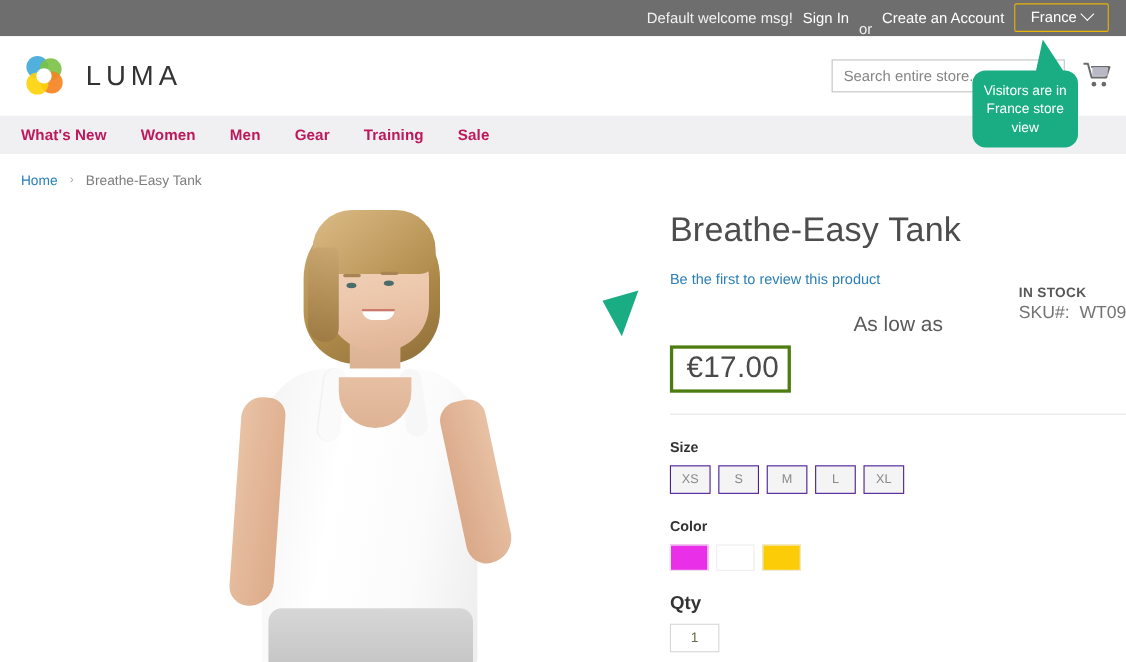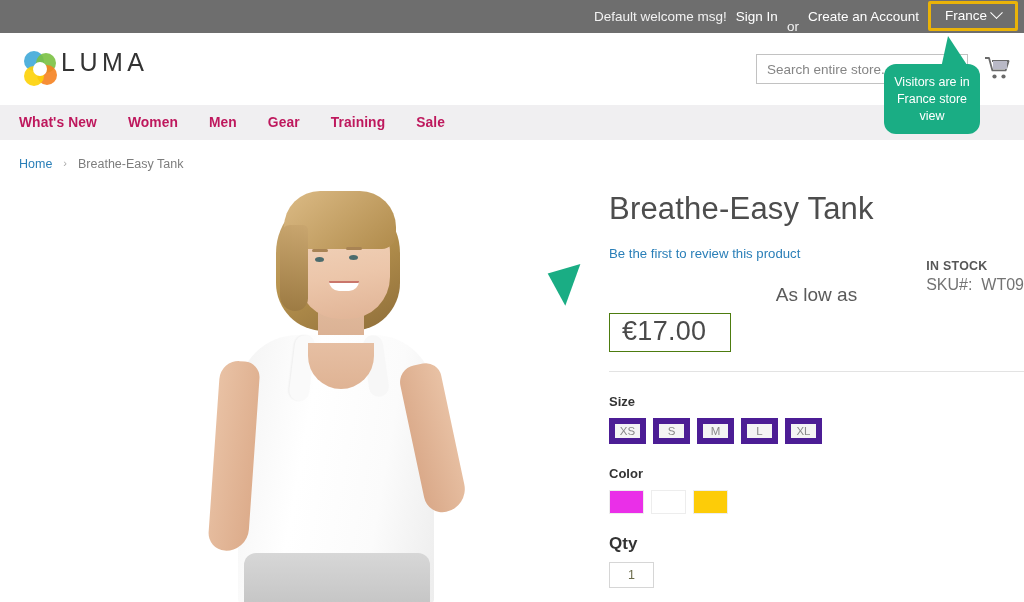--- a/index.html
+++ b/index.html
@@ -11,43 +11,43 @@
   }
   #page { position: relative; width: 1024px; height: 602px; background:#fff; }
 
   
   .topbar {
     height: 33px; background: #6e6e6e;
     display: flex; align-items: center; justify-content: flex-end;
     padding-right: 0; color: #ffffff; font-size: 13.5px;
     position: relative;
   }
-  .topbar-inner { display:flex; align-items:center; gap:9px; padding-right: 4px; }
+  .topbar-inner { display:flex; align-items:center; gap:9px; padding-right: 14px; }
   .welcome-msg { color:#f2f2f2; }
   .top-link { color:#ffffff; text-decoration:none; }
   .top-or { color:#f2f2f2;margin-top:20px; }
   .store-switcher {
     display:flex; align-items:center; gap:5px;
     padding: 4px 9px 5px 9px; margin-left: 5px; margin-right: 5px;
     color:#fff;
   }
   .store-switcher-wrap {
-    border: 3px solid #eab308; border-radius: 2px;
+    border: 1px solid #eab308; border-radius: 2px;
     margin-right: 2px; margin-top:-1px;
   }
   .chev { display:inline-block; width:9px; height:9px;
           border-right:1.6px solid #fff; border-bottom:1.6px solid #fff;
           transform: rotate(45deg) translate(-2px,-2px); }
 
   
   .header {
     height: 72px; background:#ffffff; display:flex; align-items:center;
     position: relative;
   }
-  .logo-area { display:flex; align-items:flex-start; margin-left:19px; }
+  .logo-area { display:flex; align-items:center; gap:17px; margin-left:19px; }
   .logo-mark { width:42px; height:42px; position:relative; }
   .logo-text { font-size:25px; letter-spacing:4.5px; color:#333333; font-weight:400; }
 
   .header-right {
     position:absolute; right:12px; top:50%; transform:translateY(-50%);
     display:flex; align-items:center; gap:16px;
   }
   .search-box {
     width:212px; height:30px; border:1px solid #c2c2c2; background:#fff;
     display:flex; align-items:center; padding:0 10px;
@@ -125,31 +125,31 @@
   .info { width: 415px; margin-left: 9px; position:relative; padding-top:6px; }
   .p-title { font-size:31px; color:#4d4d4d; font-weight:300; letter-spacing:0.2px; }
   .p-review { margin-top:19px; font-size:13.2px; color:#2a7fb8; text-decoration:none; display:inline-block; }
 
   .stock-wrap { position:absolute; right:0; top:74px; text-align:left; }
   .stock { font-size:12.4px; font-weight:bold; color:#575757; letter-spacing:0.3px; }
   .sku { font-size:16px; color:#737373; margin-top:3px; }
 
   .aslowas { margin-top:22px; font-size:19px; color:#5a5a5a; font-weight:300;text-align:center; }
   .price-box {
-    display:inline-block; border:1px solid #4d7c0f; padding:2px 24px 4px 12px;
+    display:inline-block; border:3px solid #4d7c0f; padding:2px 8px 4px 12px;
     margin-top:7px;
   }
   .price { font-size:27px; color:#4a4a4a; font-weight:300; letter-spacing:0.3px; }
 
   .divider { height:1px; background:#e3e3e3; margin-top:19px; width:100%; }
 
   .opt-label { font-size:13px; font-weight:bold; color:#333; margin-top:22px; }
   .swatch-row { display:flex; gap:7px; margin-top:9px; }
   .size-sw {
-    width:37px; height:26px; border:6px solid #4c1d95; background:#f4f4f4;
+    width:37px; height:26px; border:1px solid #4c1d95; background:#f4f4f4;
     display:flex; align-items:center; justify-content:center;
     font-size:11.5px; color:#8a8a8a; cursor:pointer;
   }
   .color-sw { width:35px; height:24px; border:1px solid #ededed; cursor:pointer; }
 
   .qty-label { font-size:17px; font-weight:bold; color:#333; margin-top:20px; }
   .qty-input {
     width:45px; height:26px; border:1px solid #d6d6d6; background:#fff;
     display:flex; align-items:center; justify-content:center;
     font-size:12.5px; color:#6a6a4a; margin-top:8px;

